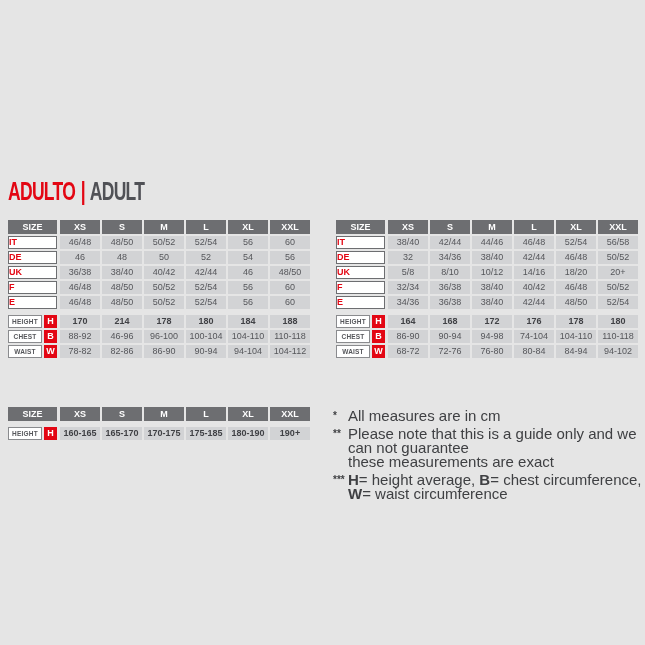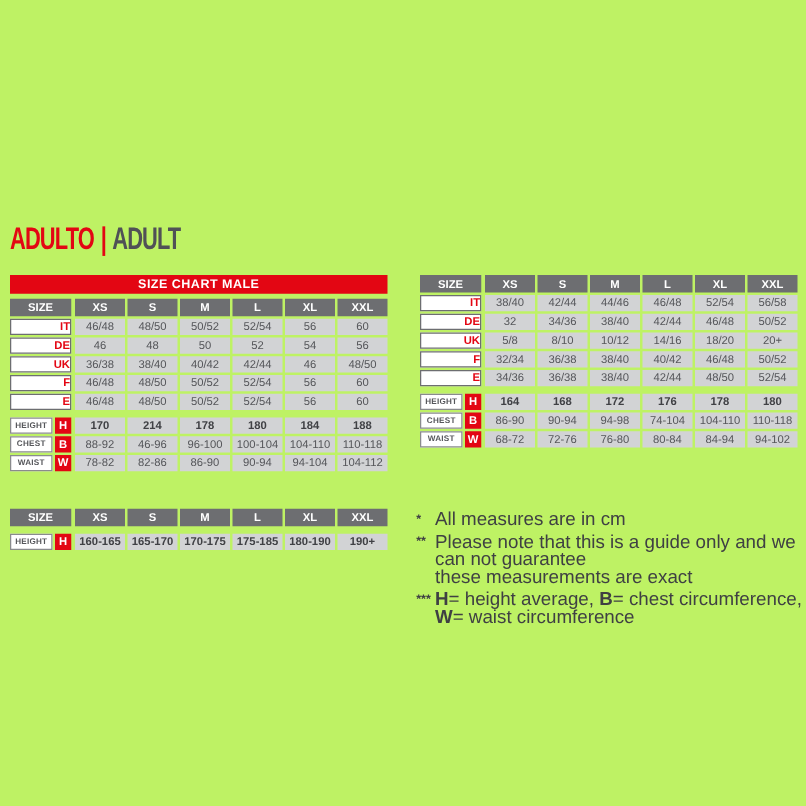--- a/index.html
+++ b/index.html
@@ -1,19 +1,19 @@
 <!DOCTYPE html>
 <html><head>
 <meta charset="utf-8">
 <style>
   html, body { margin: 0; padding: 0; background: #ffffff; }
   .page {
     position: relative;
     width: 645px; height: 645px;
-    background: #bef264;
+    background: #e5e5e5;
     font-family: "Liberation Sans", sans-serif;
     overflow: hidden;
   }
 
   
   .page-title {
     position: absolute; left: 8px; top: 179px;
     font-weight: bold; font-size: 25px; line-height: 25px;
     letter-spacing: -1px; white-space: nowrap;
     transform: scaleX(0.70); transform-origin: 0 50%;
@@ -50,21 +50,21 @@
   .hdr-row .lab-col, .hdr-cell {
     background: #6d6e71; color: #ffffff;
     font-size: 9px; font-weight: bold;
     height: 14px; line-height: 14px; text-align: center;
   }
   .hdr-cell { flex: 1; margin-left: 2px; }
 
   .row-label {
     background: #ffffff; border: 1px solid #6d6e71;
     color: #e30613; font-size: 9px; font-weight: bold;
-    height: 11px; line-height: 11px; text-align: right;
+    height: 11px; line-height: 11px; text-align: left;
   }
 
   .measure-lab { display: flex; align-items: stretch; height: 13px; }
   .measure-box {
     flex: 1; background: #ffffff; border: 1px solid #8a8b8e;
     color: #55565a; font-size: 6.5px; font-weight: bold;
     line-height: 11px; text-align: center; letter-spacing: 0.2px;
   }
   .measure-badge {
     flex: 0 0 13px; width: 13px; margin-left: 2px;
@@ -89,21 +89,20 @@
 
 <div class="page">
 
   <div class="page-title">
     <span class="t-red">ADULTO</span>
     <span class="t-sep">|</span>
     <span class="t-gray">ADULT</span>
   </div>
 
   <div class="size-table tbl-male" id="table-male">
-      <div class="title-band">SIZE CHART MALE</div>
       <div class="t-row first hdr-row">
         <div class="lab-col">SIZE</div>
         <div class="hdr-cell">XS</div>
         <div class="hdr-cell">S</div>
         <div class="hdr-cell">M</div>
         <div class="hdr-cell">L</div>
         <div class="hdr-cell">XL</div>
         <div class="hdr-cell">XXL</div>
       </div>
       <div class="t-row">

